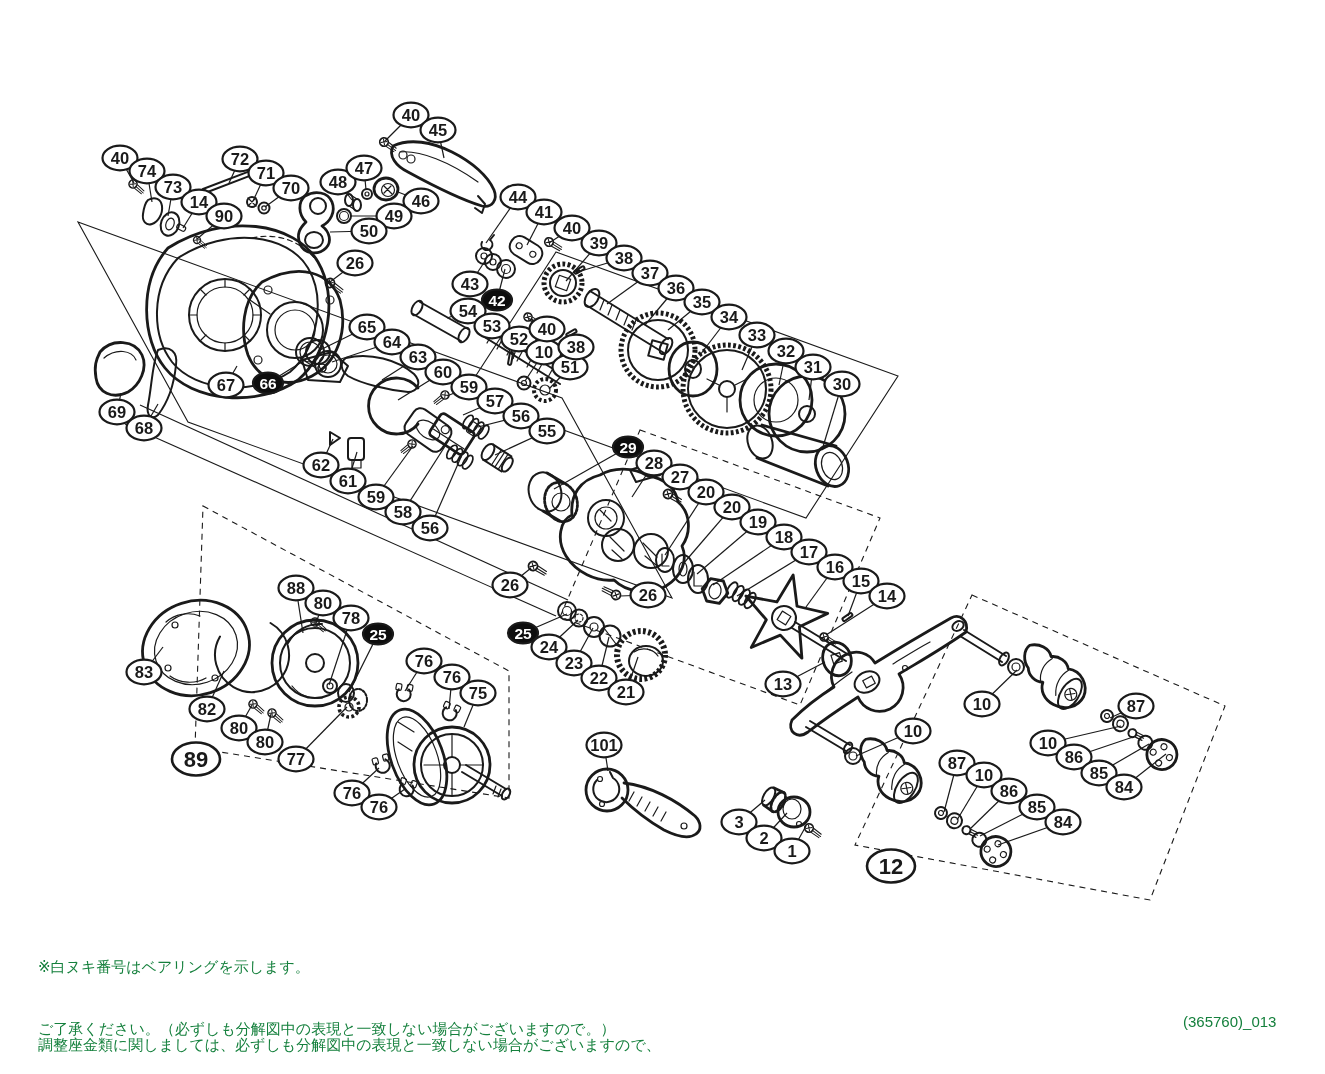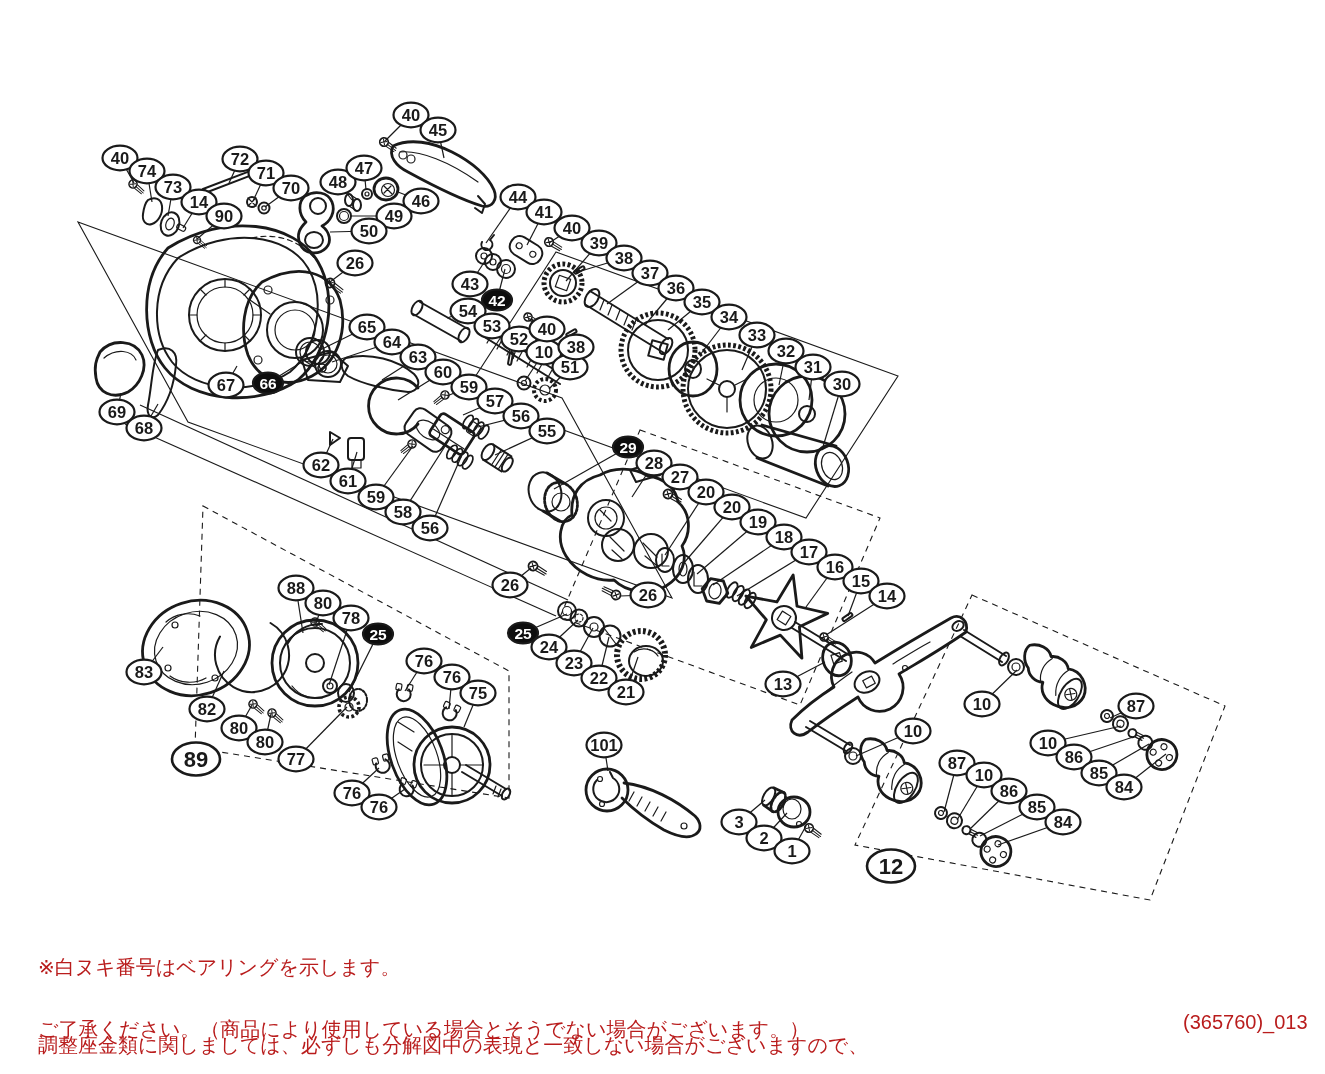--- a/index.html
+++ b/index.html
@@ -6,21 +6,21 @@
   #stage{position:relative;width:1325px;height:1074px;background:#ffffff;overflow:hidden;
          font-family:"Liberation Sans",sans-serif;}
   svg{position:absolute;left:0;top:0;}
   svg text{font-family:"Liberation Sans","DejaVu Sans",sans-serif;font-weight:bold;}
   .s{fill:none;stroke:#1a1a1a;stroke-width:2;stroke-linecap:round;stroke-linejoin:round;}
   .s1{fill:none;stroke:#1a1a1a;stroke-width:1.2;stroke-linecap:round;stroke-linejoin:round;}
   .s3{fill:none;stroke:#1a1a1a;stroke-width:2.8;stroke-linecap:round;stroke-linejoin:round;}
   .teeth{fill:none;stroke:#1a1a1a;stroke-width:5;stroke-dasharray:2.8 2.4;}
   .knurl{stroke-dasharray:2.2 1.8;}
   .dash{stroke-dasharray:5 4;}
-  .note{position:absolute;color:#b91c1c;font-size:20px;line-height:24px;
+  .note{position:absolute;color:#15803d;font-size:15px;line-height:24px;
         font-family:"Liberation Sans","DejaVu Sans",sans-serif;white-space:nowrap;}
 </style>
 </head>
 <body>
 
 <div id="stage">
 <svg id="cv" width="1325" height="1074" viewBox="0 0 1325 1074">
   <defs>
     <g id="scrw">
       <circle r="5" class="s"></circle>
@@ -918,15 +918,15 @@
         </g>
         <g>
           <ellipse cx="891" cy="866" rx="24" ry="16.5" fill="#ffffff" stroke="#1a1a1a" stroke-width="2.6"></ellipse>
           <text x="891" y="873.5" text-anchor="middle" font-size="22" fill="#1a1a1a">12</text>
         </g>
       </g>
 </svg>
 
 <div class="note" style="left:38px; top:955px;">※白ヌキ番号はベアリングを示します。</div>
 <div class="note" style="left:38px; top:993px;margin-top:40px;">調整座金類に関しましては、必ずしも分解図中の表現と一致しない場合がございますので、</div>
-<div class="note" style="left:38px; top:1017px;">ご了承ください。（商品により使用している場合とそうでない場合がございます。）</div>
+<div class="note" style="left:38px; top:1017px;">ご了承ください。（必ずしも分解図中の表現と一致しない場合がございますので。）</div>
 <div class="note" style="left:1183px; top:1010px;">(365760)_013</div>
 </div>
 
 </body></html>

